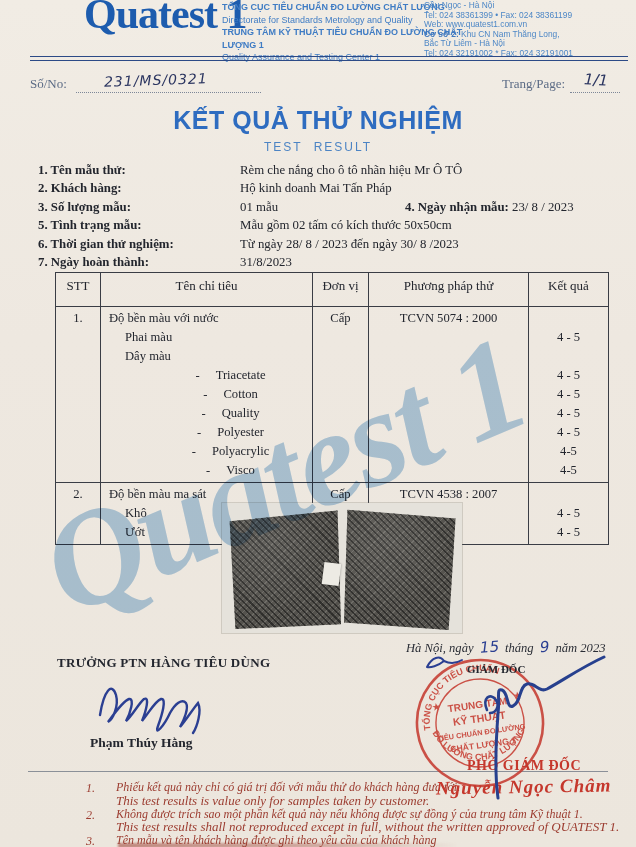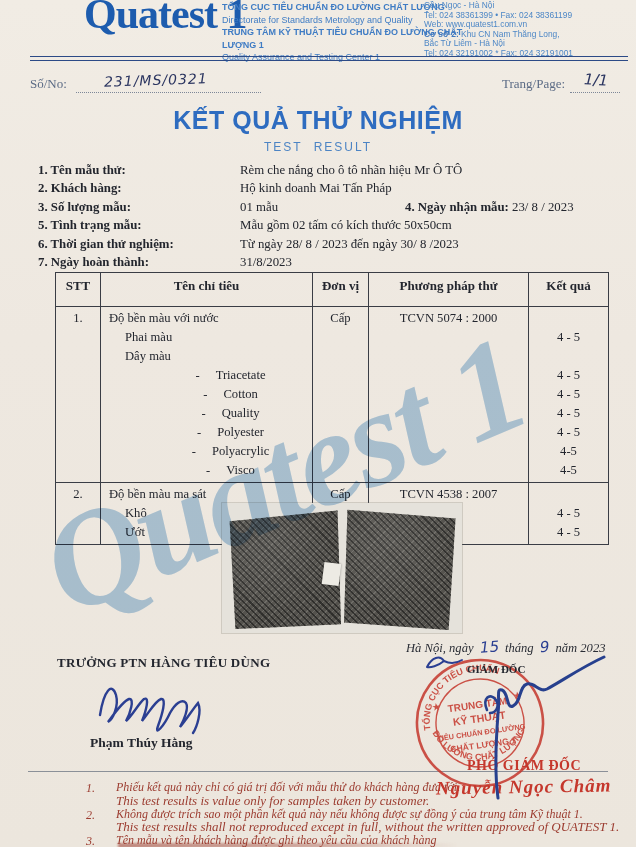--- a/index.html
+++ b/index.html
@@ -42,21 +42,21 @@
   .info{position:absolute;left:38px;top:161px;width:575px;font-size:12.8px;line-height:18.4px;}
   .info-line{position:relative;display:grid;grid-template-columns:202px 1fr;}
   .info-line .lbl{font-weight:bold;}
   .info-extra{position:absolute;left:367px;top:0;white-space:nowrap;}
   .info-extra .lbl{font-weight:bold;}
 
   
   .results{position:absolute;left:55px;top:272px;width:553px;border-collapse:collapse;
            table-layout:fixed;font-size:12.6px;}
   .results th,.results td{border:1.2px solid #3a3d45;vertical-align:top;padding:2px 4px;}
-  .results th{font-weight:bold;text-align:center;height:26px;font-size:13px;padding-top:5px;}
+  .results th{font-weight:normal;text-align:center;height:26px;font-size:13px;padding-top:5px;}
   .results td{line-height:19px;}
   td.c-stt{text-align:center;}
   td.c-unit,td.c-method,td.c-result{text-align:center;}
   .ln{white-space:nowrap;}
   .ln.i0{padding-left:4px;}
   .ln.i1{padding-left:20px;}
   .ln.i2{padding-left:48px;text-align:center;}
   .ln.dash::before{content:"-";margin-right:16px;}
 
   

